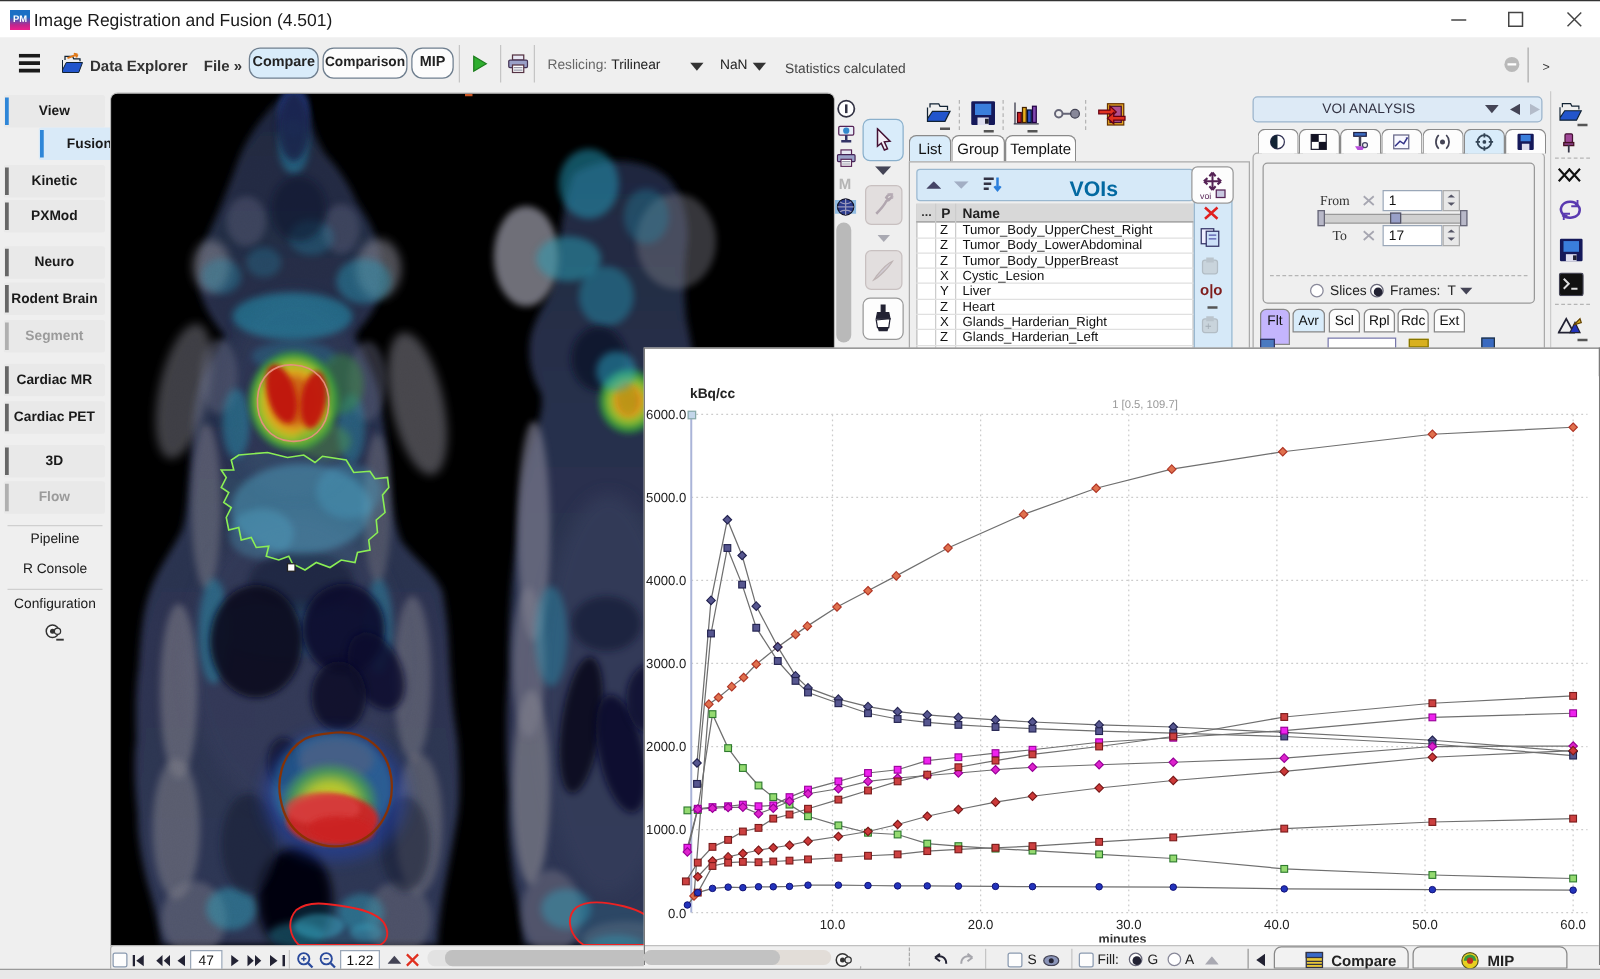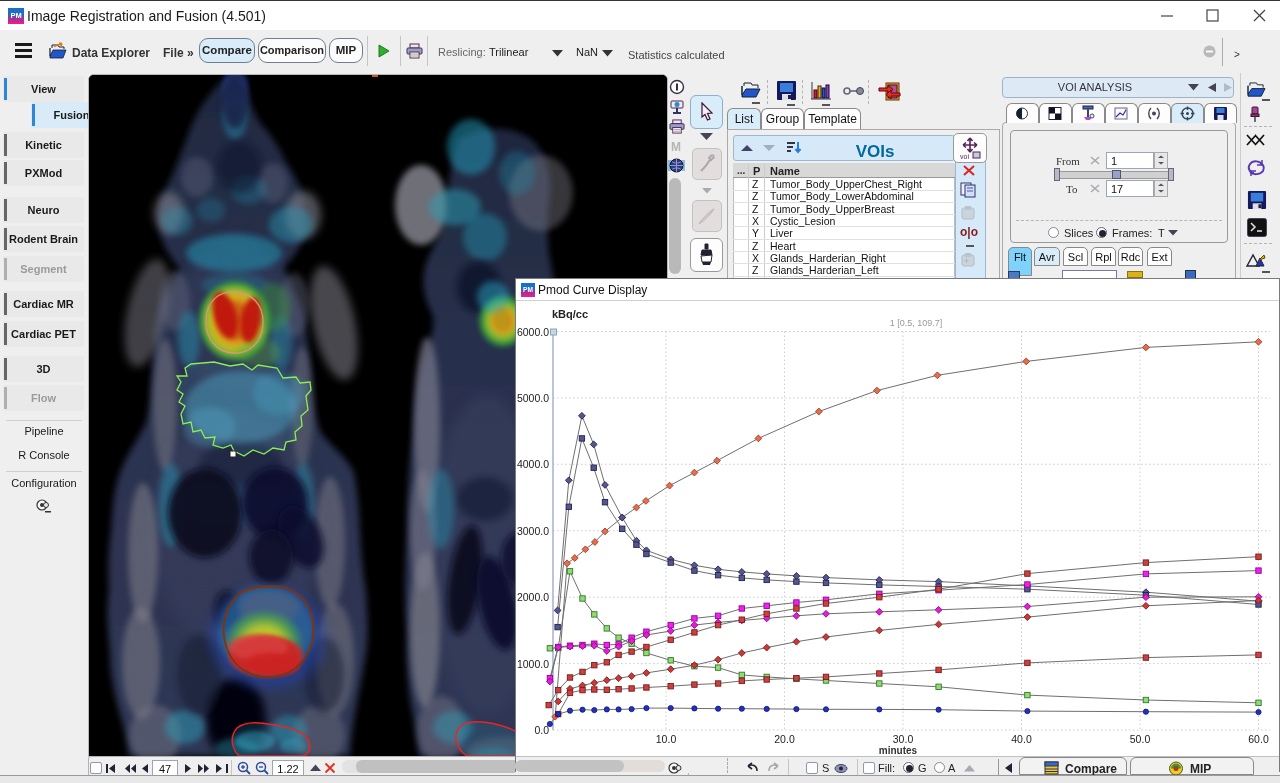--- a/index.html
+++ b/index.html
@@ -529,21 +529,21 @@
 <div class="dash" style="left:1016px;top:220px;width:206px"></div>
 <div class="abs" style="left:1048px;top:227px;width:11px;height:11px;border:1px solid #889;border-radius:50%;background:#fff"></div>
 <div class="abs" style="left:1064px;top:227px;font-size:11px;color:#222">Slices</div>
 <div class="abs" style="left:1096px;top:227px;width:11px;height:11px;border:1px solid #667;border-radius:50%;background:#fff"></div>
 <div class="abs" style="left:1099px;top:230px;width:7px;height:7px;border-radius:50%;background:#223"></div>
 <div class="abs" style="left:1112px;top:227px;font-size:11px;color:#222">Frames:</div>
 <div class="abs" style="left:1158px;top:227px;font-size:11px;color:#222">T</div>
 <svg class="abs" style="left:1168px;top:230px" width="10" height="6">
       <path d="M0 0 L10 0 L5 5.5 Z" fill="#445"></path>
     </svg>
-<div class="abs" style="left:1008px;top:247px;width:24px;height:29px;background:#7dd3fc;border:1px solid #888;border-radius:5px 5px 0 0;font-size:11px;text-align:center;line-height:18px;color:#111">Flt</div>
+<div class="abs" style="left:1008px;top:247px;width:24px;height:29px;background:#c4b5fd;border:1px solid #888;border-radius:5px 5px 0 0;font-size:11px;text-align:center;line-height:18px;color:#111">Flt</div>
 <div class="abs" style="left:1034px;top:247px;width:26px;height:19px;background:#d9ecfa;border:1px solid #888;border-radius:5px 5px 0 0;font-size:11px;text-align:center;line-height:18px;color:#111">Avr</div>
 <div class="abs" style="left:1063px;top:247px;width:25px;height:19px;background:#fdfdfd;border:1px solid #888;border-radius:5px 5px 0 0;font-size:11px;text-align:center;line-height:18px;color:#111">Scl</div>
 <div class="abs" style="left:1091px;top:247px;width:25px;height:19px;background:#fdfdfd;border:1px solid #888;border-radius:5px 5px 0 0;font-size:11px;text-align:center;line-height:18px;color:#111">Rpl</div>
 <div class="abs" style="left:1118px;top:247px;width:25px;height:19px;background:#fdfdfd;border:1px solid #888;border-radius:5px 5px 0 0;font-size:11px;text-align:center;line-height:18px;color:#111">Rdc</div>
 <div class="abs" style="left:1147px;top:247px;width:25px;height:19px;background:#fdfdfd;border:1px solid #888;border-radius:5px 5px 0 0;font-size:11px;text-align:center;line-height:18px;color:#111">Ext</div>
 <div class="abs" style="left:1062px;top:270px;width:55px;height:10px;background:#fff;border:1px solid #77a"></div>
 <div class="abs" style="left:1008px;top:271px;width:12px;height:8px;background:#4a7ac0;border:1px solid #336"></div>
 <div class="abs" style="left:1127px;top:271px;width:16px;height:7px;background:#d8b020;border:1px solid #870"></div>
 <div class="abs" style="left:1185px;top:270px;width:11px;height:9px;background:#3a6ac0;border:1px solid #234"></div>
   </div>
@@ -630,27 +630,20 @@
 <svg class="abs" style="left:310px;top:764px" width="11" height="8">
     <path d="M0 7 L11 7 L5.5 0.5 Z" fill="#445"></path>
   </svg>
 <svg class="abs" style="left:324px;top:762px" width="12" height="12">
     <path d="M1.5 1.5 L10.5 10.5 M10.5 1.5 L1.5 10.5" stroke="#e03020" stroke-width="1.8"></path>
   </svg>
 <div class="abs" style="left:342px;top:760px;width:170px;height:13px;background:#e2e2e2;border-radius:6px"></div>
 <div class="abs" style="left:356px;top:760px;width:159px;height:13px;background:#c0c0c0;border-radius:6px 0 0 6px"></div>
 
 <div id="curvewin">
- <div id="cwtitle">
-  <svg class="abs" style="left:5px;top:4px" width="14" height="14" viewBox="0 0 16 16">
-        <rect width="16" height="16" fill="url(#pmg)"></rect>
-        <text x="8" y="10" font-size="7.5" font-weight="bold" fill="#fff" text-anchor="middle" font-family="Liberation Sans">PM</text>
-      </svg>
-  <div class="tt">Pmod Curve Display</div>
- </div>
  <div class="abs" style="left:0;top:22px;width:763px;height:455px;background:#fff"><svg width="763" height="453" viewBox="0 0 763 453">
 <rect width="763" height="453" fill="#ffffff"></rect>
 <text x="36" y="17" font-size="11" font-weight="bold" fill="#222" font-family="Liberation Sans">kBq/cc</text>
 <text x="400" y="25" font-size="9" fill="#999" text-anchor="middle" font-family="Liberation Sans">1 [0.5, 109.7]</text>
 <line x1="37" y1="429.0" x2="754" y2="429.0" stroke="#cccccc" stroke-width="1" stroke-dasharray="1.5,2.5"></line>
 <text x="33" y="433.0" font-size="10.5" fill="#222" text-anchor="end" font-family="Liberation Sans">0.0</text>
 <line x1="37" y1="362.6" x2="754" y2="362.6" stroke="#cccccc" stroke-width="1" stroke-dasharray="1.5,2.5"></line>
 <text x="33" y="366.6" font-size="10.5" fill="#222" text-anchor="end" font-family="Liberation Sans">1000.0</text>
 <line x1="37" y1="296.2" x2="754" y2="296.2" stroke="#cccccc" stroke-width="1" stroke-dasharray="1.5,2.5"></line>
 <text x="33" y="300.2" font-size="10.5" fill="#222" text-anchor="end" font-family="Liberation Sans">2000.0</text>

